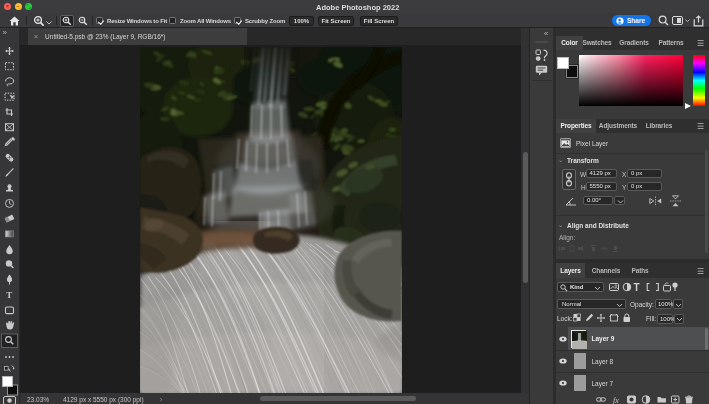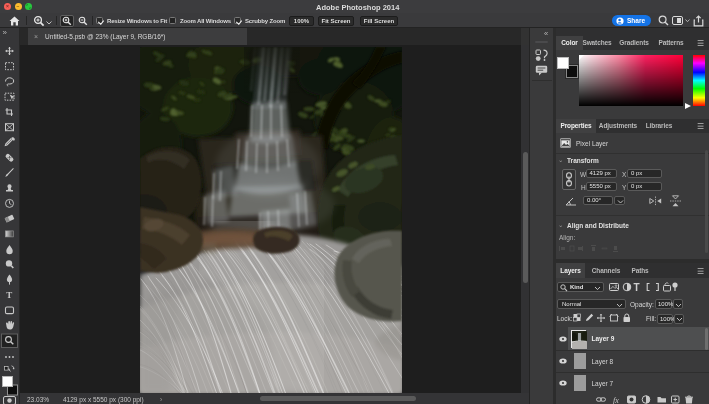--- a/index.html
+++ b/index.html
@@ -60,21 +60,21 @@
 </head>
 <body>
 <div id="menubar" class="abs">
   <div class="tl" style="left:4px; background:#f95f57;">×</div>
   <div class="tl" style="left:14.5px; background:#fdbc2e;">−</div>
   <div class="tl" style="left:25px; background:#28c83f;">
       <svg width="7" height="7" viewBox="0 0 7 7" style="position:absolute;left:0;top:0;">
         <path d="M1.6 3.1 V1.6 H3.1 Z M5.4 3.9 V5.4 H3.9 Z" fill="rgba(0,60,0,.75)"></path>
       </svg>
     </div>
-  <div id="title">Adobe Photoshop 2014</div>
+  <div id="title">Adobe Photoshop 2022</div>
 </div>
 
 <div id="options" class="abs">
 
   <svg class="abs" style="left:9px; top:2.5px;" width="11" height="10" viewBox="0 0 11 10">
     <path d="M5.5 0.5 L10.5 5 H9 V9.5 H6.7 V6.3 H4.3 V9.5 H2 V5 H0.5 Z" fill="#e6e6e6"></path>
   </svg>
   <div class="optsep" style="left:26px;"></div>
   <svg class="abs" style="left:33px; top:2px;" width="12" height="12" viewBox="0 0 12 12">
     <circle cx="5" cy="5" r="3.4" fill="none" stroke="#e6e6e6" stroke-width="1.3"></circle>

